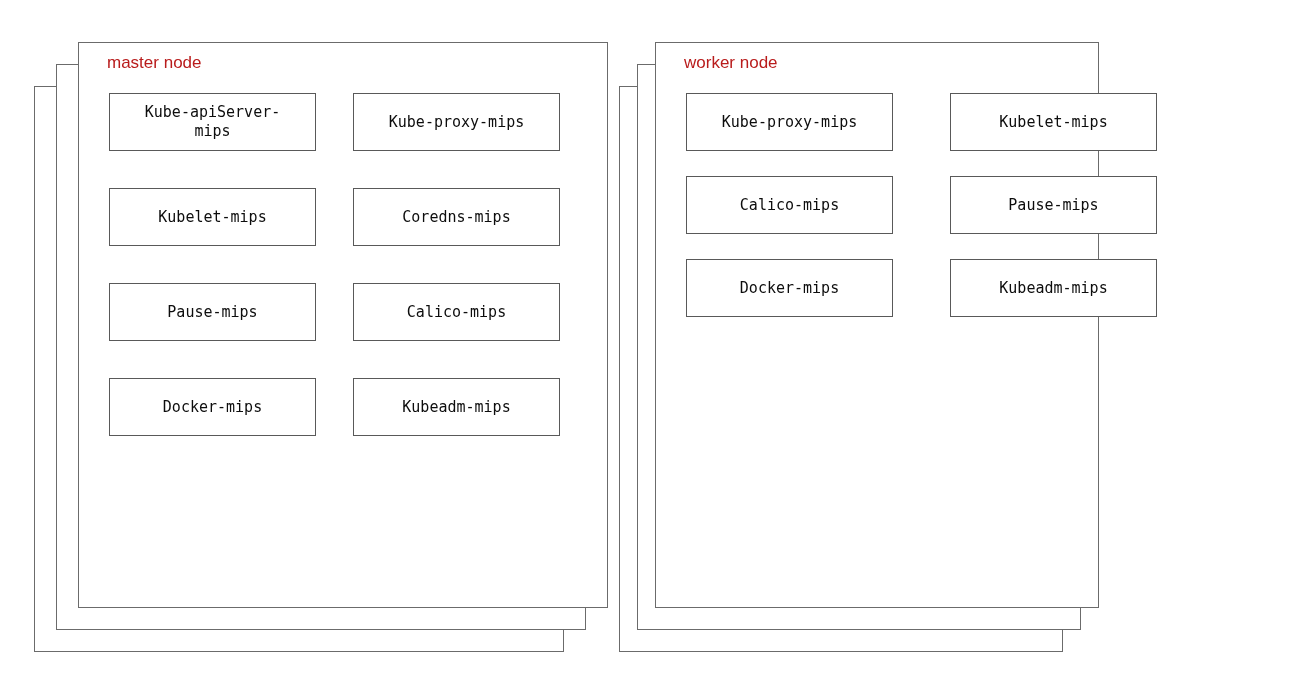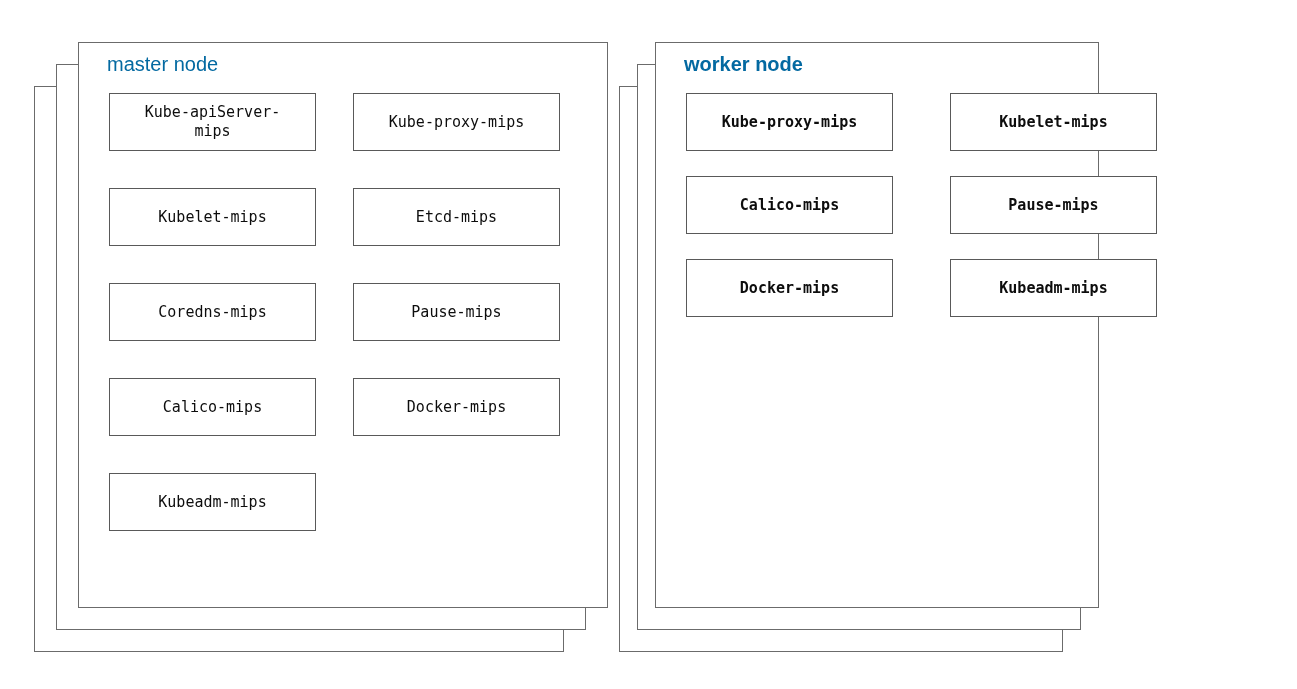--- a/index.html
+++ b/index.html
@@ -16,36 +16,36 @@
 
   
   .stack-layer, .node-box {
     position: absolute;
     height: 566px;
     background: #ffffff;
     border: 1px solid #6b6b6b;
   }
 
   .master-w { width: 530px; }
-  .worker-w { width: 444px; font-weight: bold; }
+  .worker-w { width: 444px; }
 
   .master-back  { left: 34px;  top: 86px; }
   .master-mid   { left: 56px;  top: 64px; }
   .master-front { left: 78px;  top: 42px; }
 
   .worker-back  { left: 619px; top: 86px; }
   .worker-mid   { left: 637px; top: 64px; }
   .worker-front { left: 655px; top: 42px; }
 
   .node-title {
     position: absolute;
     top: 10px;
     left: 28px;
-    font-size: 20px;
-    color: #0369a1;
+    font-size: 17px;
+    color: #b91c1c;
     white-space: nowrap;
   }
 
   .component-grid {
     position: absolute;
     top: 50px;
     left: 30px;
     display: grid;
     grid-template-columns: 207px 207px;
     grid-auto-rows: 58px;
@@ -85,23 +85,20 @@
       <div class="component">
         <span class="component-label">Kube-apiServer-mips</span>
       </div>
       <div class="component">
         <span class="component-label">Kube-proxy-mips</span>
       </div>
       <div class="component">
         <span class="component-label">Kubelet-mips</span>
       </div>
       <div class="component">
-        <span class="component-label">Etcd-mips</span>
-      </div>
-      <div class="component">
         <span class="component-label">Coredns-mips</span>
       </div>
       <div class="component">
         <span class="component-label">Pause-mips</span>
       </div>
       <div class="component">
         <span class="component-label">Calico-mips</span>
       </div>
       <div class="component">
         <span class="component-label">Docker-mips</span>

